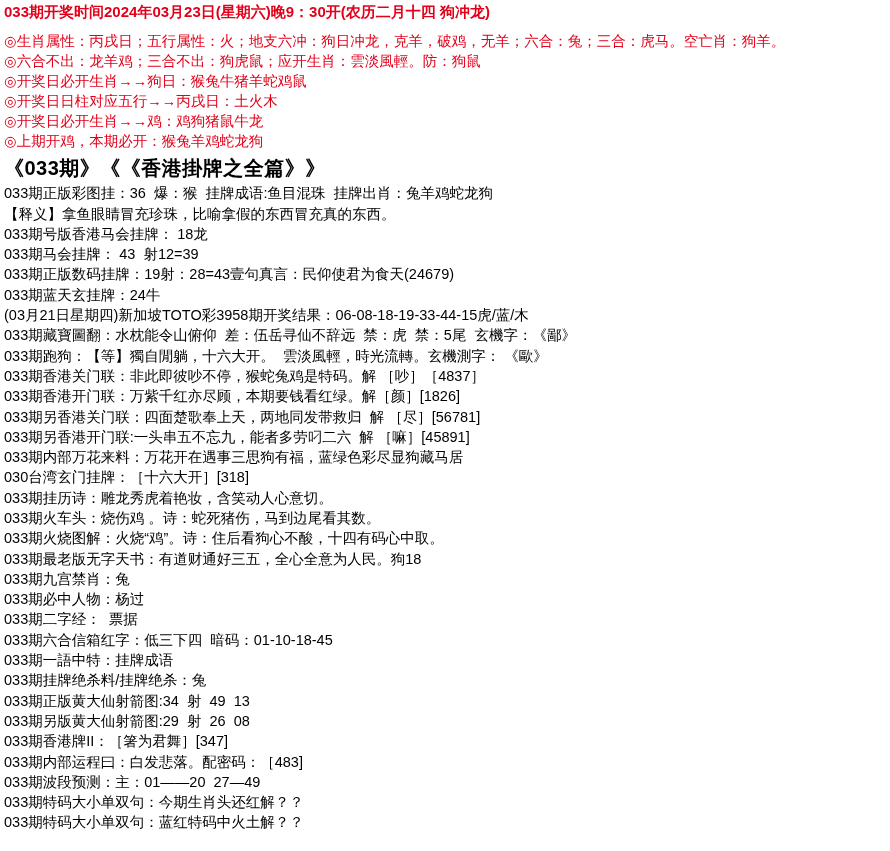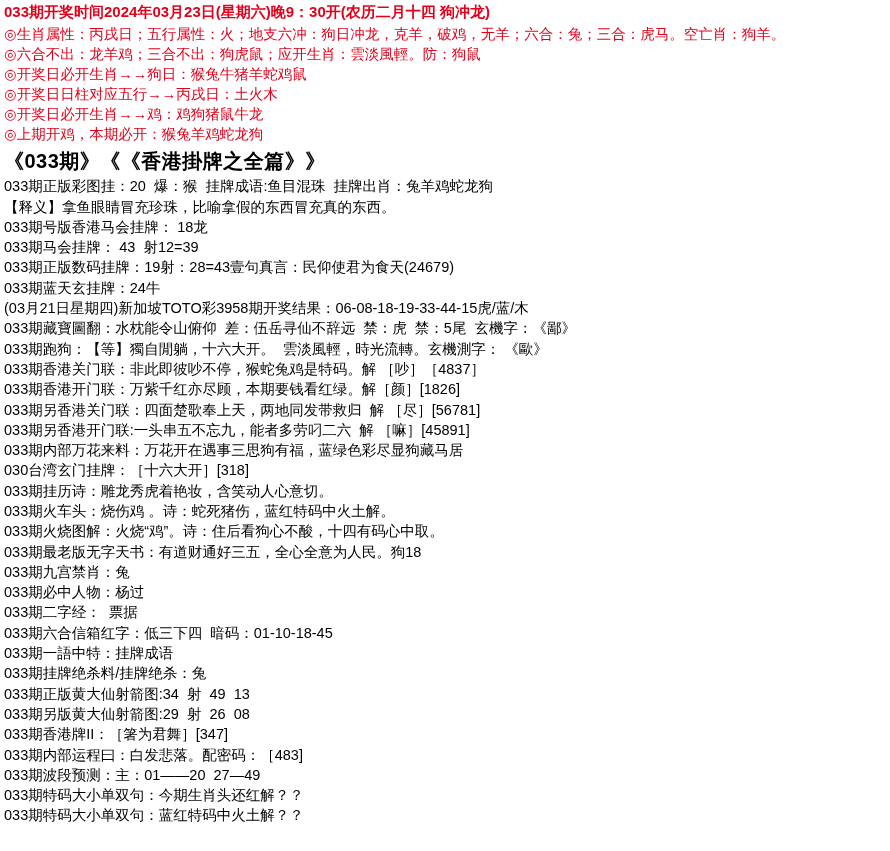--- a/index.html
+++ b/index.html
@@ -26,21 +26,21 @@
     line-height: 1.32;
     white-space: pre-wrap;
     word-break: break-all;
     font-size: 14.5px;
   }
   .head-line {
     font-size: 15px;
     font-weight: bold;
     color: #e2001a;
     line-height: 1.35;
-    margin-bottom: 2px;
+    margin-bottom: 9px;
   }
   .red-block .line {
     color: #e2001a;
     font-size: 14.5px;
     line-height: 1.38;
   }
   .title-line {
     color: #000000;
     font-weight: bold;
     font-size: 20px;
@@ -68,37 +68,37 @@
     <div class="line">◎开奖日日柱对应五行→→丙戌日：土火木</div>
     <div class="line">◎开奖日必开生肖→→鸡：鸡狗猪鼠牛龙</div>
     <div class="line">◎上期开鸡，本期必开：猴兔羊鸡蛇龙狗</div>
   </div>
 
   <div class="spacer-sm"></div>
 
   <div class="title-line">《033期》《《香港掛牌之全篇》》</div>
 
   <div class="body-block">
-    <div class="line">033期正版彩图挂：20  爆：猴  挂牌成语:鱼目混珠  挂牌出肖：兔羊鸡蛇龙狗</div>
+    <div class="line">033期正版彩图挂：36  爆：猴  挂牌成语:鱼目混珠  挂牌出肖：兔羊鸡蛇龙狗</div>
     <div class="line">【释义】拿鱼眼睛冒充珍珠，比喻拿假的东西冒充真的东西。</div>
     <div class="line">033期号版香港马会挂牌： 18龙</div>
     <div class="line">033期马会挂牌： 43  射12=39</div>
     <div class="line">033期正版数码挂牌：19射：28=43壹句真言：民仰使君为食天(24679)</div>
     <div class="line">033期蓝天玄挂牌：24牛</div>
     <div class="line">(03月21日星期四)新加坡TOTO彩3958期开奖结果：06-08-18-19-33-44-15虎/蓝/木</div>
     <div class="line">033期藏寶圖翻：水枕能令山俯仰  差：伍岳寻仙不辞远  禁：虎  禁：5尾  玄機字：《鄙》</div>
     <div class="line">033期跑狗：【等】獨自閒躺，十六大开。  雲淡風輕，時光流轉。玄機測字： 《歐》</div>
     <div class="line">033期香港关门联：非此即彼吵不停，猴蛇兔鸡是特码。解 ［吵］［4837］</div>
     <div class="line">033期香港开门联：万紫千红亦尽顾，本期要钱看红绿。解［颜］[1826]</div>
     <div class="line">033期另香港关门联：四面楚歌奉上天，两地同发带救归  解 ［尽］[56781]</div>
     <div class="line">033期另香港开门联:一头串五不忘九，能者多劳叼二六  解 ［嘛］[45891]</div>
     <div class="line">033期内部万花来料：万花开在遇事三思狗有福，蓝绿色彩尽显狗藏马居</div>
     <div class="line">030台湾玄门挂牌：［十六大开］[318]</div>
     <div class="line">033期挂历诗：雕龙秀虎着艳妆，含笑动人心意切。</div>
-    <div class="line">033期火车头：烧伤鸡 。诗：蛇死猪伤，蓝红特码中火土解。</div>
+    <div class="line">033期火车头：烧伤鸡 。诗：蛇死猪伤，马到边尾看其数。</div>
     <div class="line">033期火烧图解：火烧“鸡”。诗：住后看狗心不酸，十四有码心中取。</div>
     <div class="line">033期最老版无字天书：有道财通好三五，全心全意为人民。狗18</div>
     <div class="line">033期九宫禁肖：兔</div>
     <div class="line">033期必中人物：杨过</div>
     <div class="line">033期二字经：  票据</div>
     <div class="line">033期六合信箱红字：低三下四  暗码：01-10-18-45</div>
     <div class="line">033期一語中特：挂牌成语</div>
     <div class="line">033期挂牌绝杀料/挂牌绝杀：兔</div>
     <div class="line">033期正版黄大仙射箭图:34  射  49  13</div>
     <div class="line">033期另版黄大仙射箭图:29  射  26  08</div>

